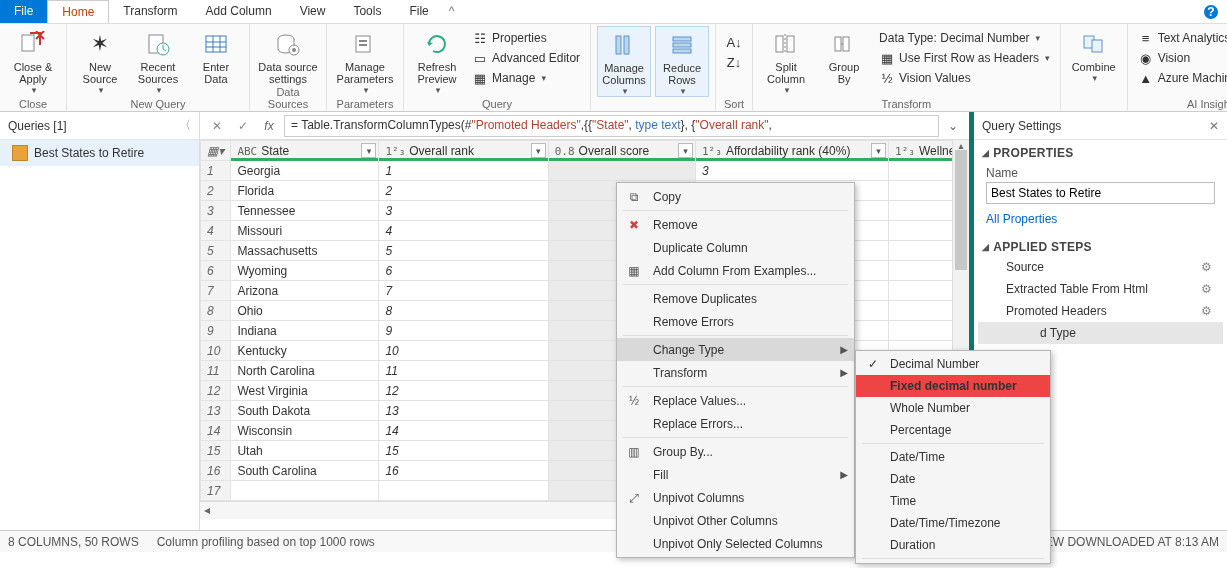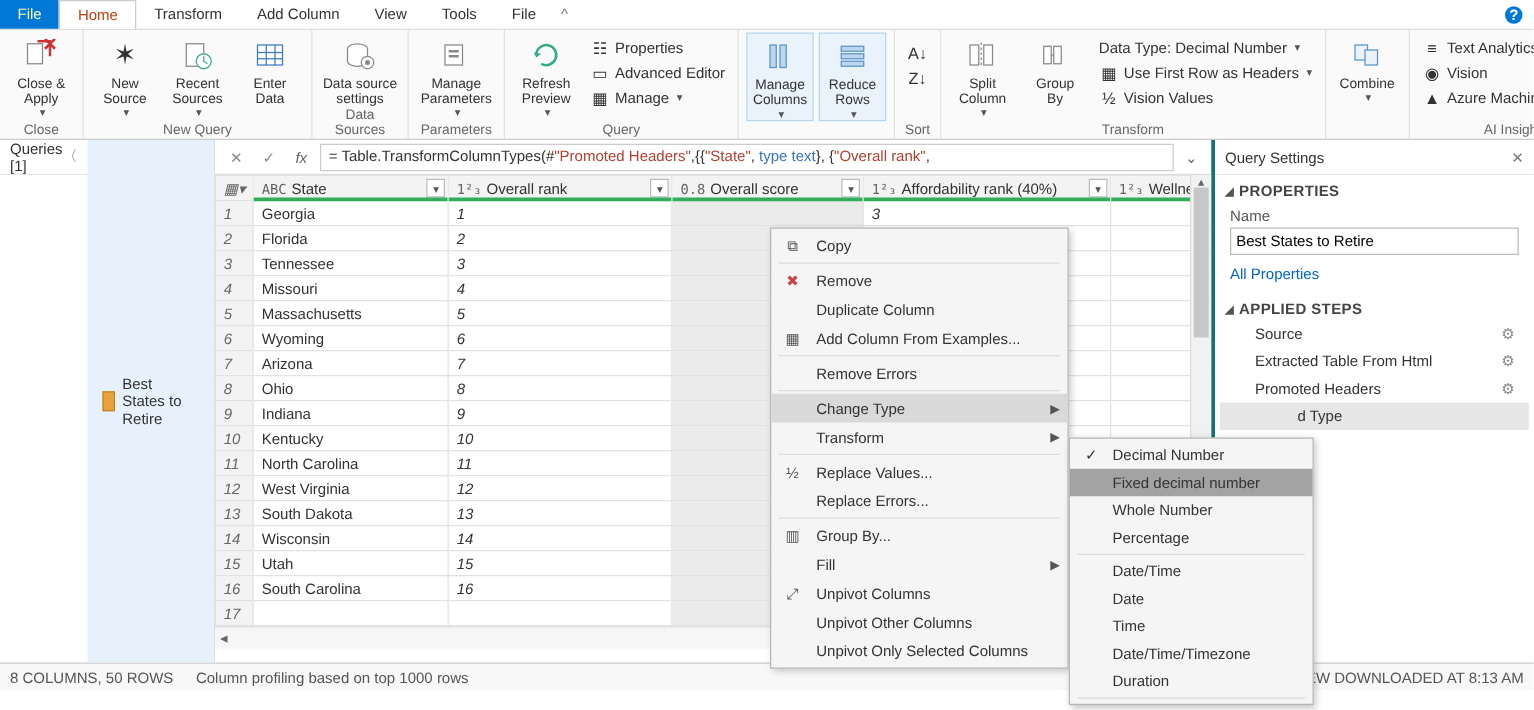--- a/index.html
+++ b/index.html
@@ -18,21 +18,21 @@
 .grp .label{font-size:11px; color:#666; text-align:center; padding-bottom:1px;}
 .bigbtn{display:flex; flex-direction:column; align-items:center; width:54px; text-align:center; padding:2px 2px 0 2px; cursor:pointer;}
 .bigbtn .ic{width:32px;height:32px;display:flex;align-items:center;justify-content:center;font-size:22px;}
 .bigbtn .txt{font-size:11px; line-height:12px; margin-top:1px;}
 .smallstack{display:flex;flex-direction:column; gap:0px; justify-content:flex-start; padding-top:2px;}
 .smallstack .row{display:flex; align-items:center; gap:4px; height:20px; padding:0 4px; cursor:pointer; white-space:nowrap;font-size:12px;}
 .smallstack .ic{width:16px;height:16px;display:flex;align-items:center;justify-content:center;font-size:13px;}
 .arrow{font-size:9px;color:#555;margin-left:2px;}
 
 .main { display:flex; height:418px;}
-.queries-pane{width:172px; border-right:1px solid #ddd; display:flex; flex-direction:row;justify-content:space-between;}
+.queries-pane{width:200px; border-right:1px solid #ddd; display:flex; flex-direction:column;}
 .pane-header{height:28px;display:flex;align-items:center;padding:0 8px;border-bottom:1px solid #e6e6e6;color:#333;}
 .pane-header .collapse{margin-left:auto;color:#777;cursor:pointer;}
 .query-item{display:flex;align-items:center;gap:6px;padding:5px 12px;background:#e6f1fb;}
 .query-item .qic{width:16px;height:16px;background:#e8a33d;border:1px solid #c58424;}
 
 .center{flex:1; display:flex; flex-direction:column; overflow:hidden;}
 .formula-bar{height:28px;border-bottom:1px solid #ddd;display:flex;align-items:center;gap:4px;padding:0 6px;}
 .formula-bar .btn{width:22px;height:22px;display:flex;align-items:center;justify-content:center;color:#888;border:1px solid transparent;}
 .formula-bar .fx{font-style:italic;color:#666;}
 .formula-box{flex:1;height:22px;border:1px solid #ccc;padding:2px 6px;font-family:Consolas,monospace;font-size:12px;overflow:hidden;white-space:nowrap;}
@@ -51,21 +51,21 @@
 th.sel{background:#f9cf58;}
 th.sel .quality{background:#2fae5b;}
 td.num{text-align:right;font-style:italic;}
 td.sel{background:#ecebeb;}
 .hscroll{height:18px;border-top:1px solid #ddd;background:#f6f6f6;position:relative;}
 .hscroll .larrow{position:absolute;left:4px;top:1px;color:#666;}
 .vscroll{position:absolute;right:0;top:0;width:17px;bottom:18px;background:#f1f1f1;border-left:1px solid #ddd;}
 .vscroll .thumb{position:absolute;left:2px;right:2px;top:10px;height:120px;background:#c7c7c7;}
 .vscroll .uarrow{position:absolute;top:0;left:0;right:0;height:12px;text-align:center;color:#666;font-size:10px;}
 
-.settings-pane{width:258px;border-left:3px solid #0f766e;display:flex;flex-direction:column;}
+.settings-pane{width:258px;border-left:5px solid #0f766e;display:flex;flex-direction:column;}
 .settings-pane .pane-header{justify-content:space-between;}
 .sect-head{display:flex;align-items:center;gap:4px;padding:6px 8px 2px 8px;font-weight:bold;color:#444;font-size:11px;letter-spacing:0.3px;}
 .sect-head .tri{font-size:9px;color:#555;}
 .prop-body{padding:4px 12px 8px 12px;}
 .prop-body label{font-size:12px;color:#555;}
 .prop-body input{width:100%;height:22px;border:1px solid #bbb;padding:0 4px;margin-top:2px;font-size:12px;}
 .link{color:#0066cc;cursor:pointer;}
 .steps{padding:0 4px;}
 .step{display:flex;align-items:center;height:22px;padding:0 8px 0 20px;position:relative;}
 .step .gear{margin-left:auto;color:#888;width:14px;}
@@ -78,21 +78,21 @@
 .context-menu{position:absolute;left:616px;top:182px;width:239px;background:#f5f5f5;border:1px solid #b6b6b6;box-shadow:2px 2px 6px rgba(0,0,0,.25);padding:2px 0;z-index:50;}
 .context-menu .mi{display:flex;align-items:center;height:23px;padding:0 18px 0 8px;gap:10px;cursor:pointer;position:relative;}
 .context-menu .mi .mic{width:18px;height:16px;display:flex;align-items:center;justify-content:center;font-size:12px;color:#555;}
 .context-menu .mi.highlight{background:#d9d9d9;}
 .context-menu .sep{height:1px;background:#ddd;margin:2px 6px;}
 .context-menu .sub{position:absolute;right:6px;font-size:10px;color:#555;}
 
 .submenu{position:absolute;left:855px;top:350px;width:196px;background:#f5f5f5;border:1px solid #b6b6b6;box-shadow:2px 2px 6px rgba(0,0,0,.25);padding:2px 0;z-index:60;}
 .submenu .mi{display:flex;align-items:center;height:22px;padding:0 10px 0 8px;gap:8px;cursor:pointer;}
 .submenu .mi .chk{width:18px;display:flex;align-items:center;justify-content:center;}
-.submenu .mi.highlight{background:#a3a3a3;}
+.submenu .mi.highlight{background:#ef4444;font-weight:bold;}
 .submenu .sep{height:1px;background:#ddd;margin:2px 6px;}
 
 svg{display:block;}
 </style>
 </head>
 <body>
 
 <div class="menu-bar">
   <div class="item file">File</div>
   <div class="item active">Home</div>
@@ -601,20 +601,24 @@
       <span class="mic"></span>
       <span>Duplicate Column</span>
     </div>
   <div class="mi">
       <span class="mic">▦</span>
       <span>Add Column From Examples...</span>
     </div>
   <div class="sep"></div>
   <div class="mi">
       <span class="mic"></span>
+      <span>Remove Duplicates</span>
+    </div>
+  <div class="mi">
+      <span class="mic"></span>
       <span>Remove Errors</span>
     </div>
   <div class="sep"></div>
   <div class="mi highlight">
       <span class="mic"></span>
       <span>Change Type</span>
       <span class="sub">▶</span>
     </div>
   <div class="mi">
       <span class="mic"></span>

